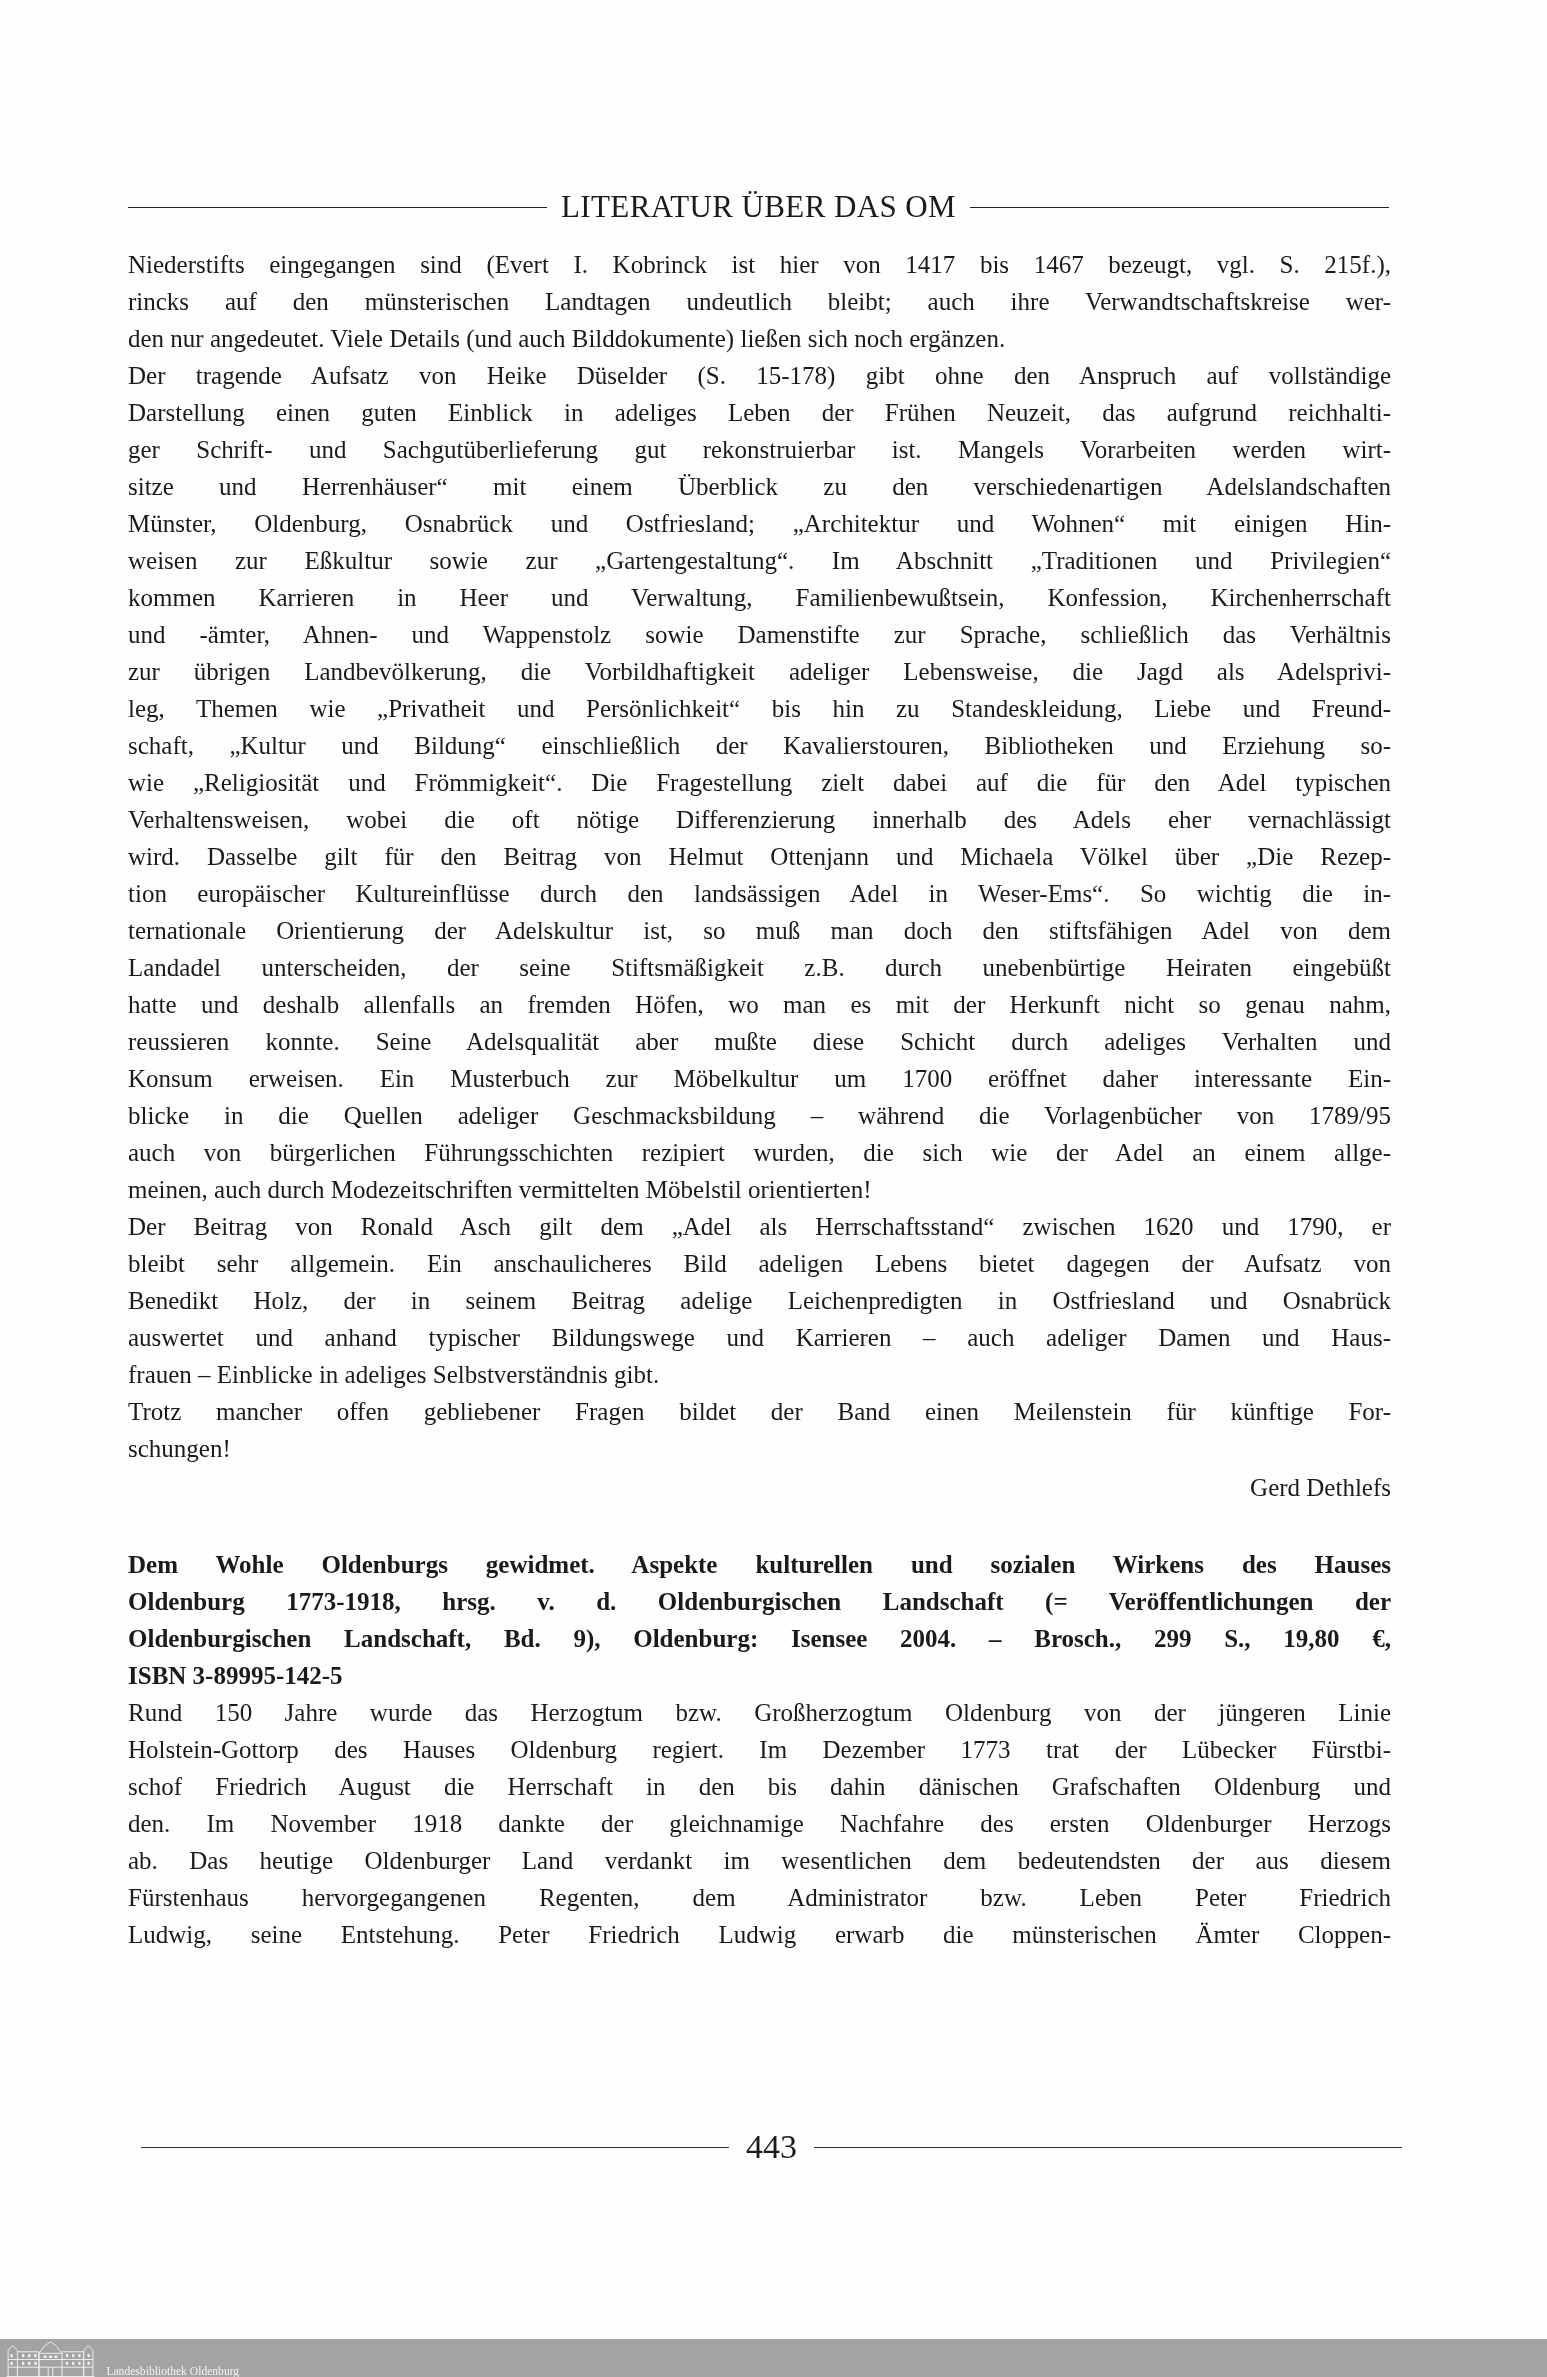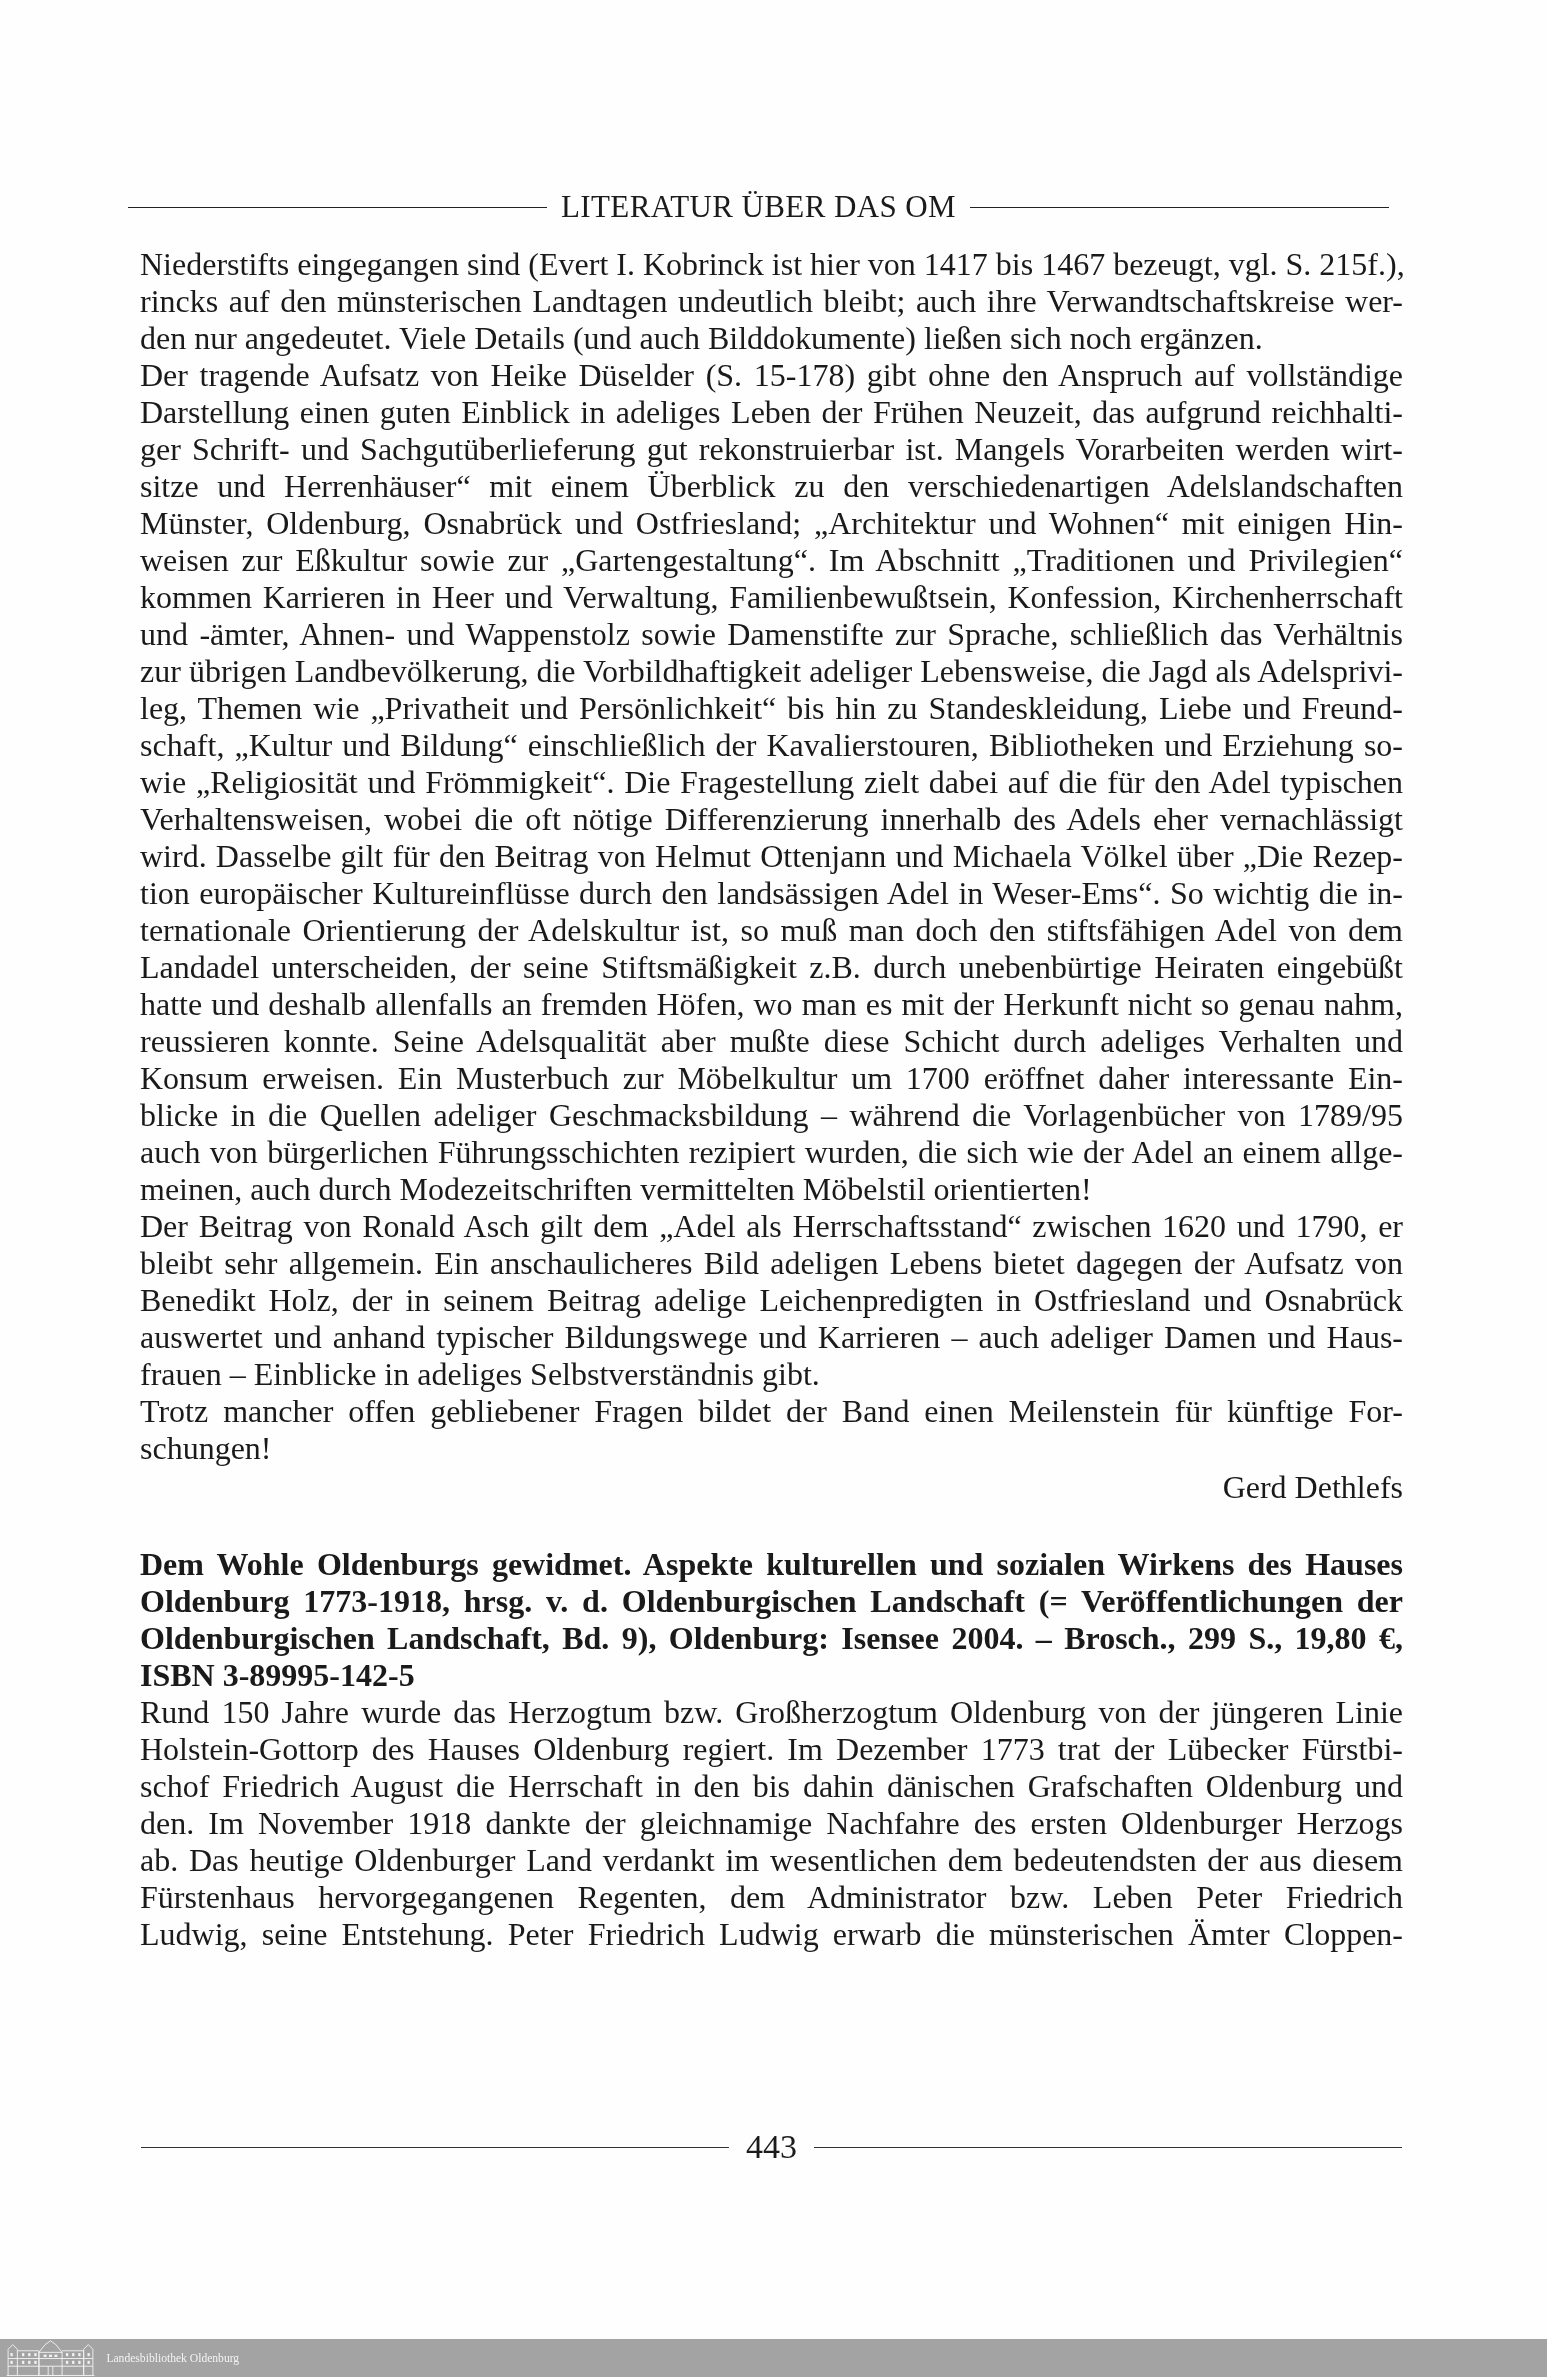--- a/index.html
+++ b/index.html
@@ -10,37 +10,37 @@
   .page { position: absolute; left: 0; top: 0; width: 1548px; height: 2339px; background: #fefefe; }
   .running-head {
     position: absolute; left: 128px; top: 184px; width: 1261px; height: 46px;
     display: flex; align-items: center;
   }
   .running-head .rule { flex: 1; height: 0; border-top: 1.9px solid #222; }
   .running-head .title {
     font-size: 31px; letter-spacing: 0.4px; padding: 0 14px; white-space: nowrap; color: #1b1b1b; text-align: right;
   }
   .text-block {
-    position: absolute; left: 140px; top: 246px; width: 1263px;
-    font-size: 32px; line-height: 37px; text-align: justify;
+    position: absolute; left: 128px; top: 246px; width: 1263px;
+    font-size: 25px; line-height: 37px; text-align: justify;
   }
   .line { display: block; text-align: justify; text-align-last: justify; white-space: nowrap; }
   .line.last { text-align-last: left; }
   .signature { text-align: right; display: block; margin-top: 1.5px; }
   .spacer { height: 40px; }
   .bib { font-weight: bold; }
   .folio {
     position: absolute; left: 141px; top: 2124px; width: 1261px; height: 46px;
     display: flex; align-items: center;
   }
   .folio .rule { flex: 1; height: 0; border-top: 1.9px solid #333; }
   .folio .num { font-size: 34px; padding: 0 17px; color: #1b1b1b; text-align: right; }
   .footer-bar {
     position: absolute; left: 0; top: 2339px; width: 1548px; height: 39px; background: #a3a3a3;
-    display: flex; align-items: center;
+    display: flex; align-items: flex-end;
   }
   .footer-bar .logo { width: 91px; height: 37px; margin-left: 4.6px; }
   .footer-bar .lib-name {
     color: #f4f4f4; font-size: 11.6px; margin-left: 10.8px; font-family: "Liberation Serif", serif;
   }
 </style>
 </head>
 <body>
 
 <div class="page">

